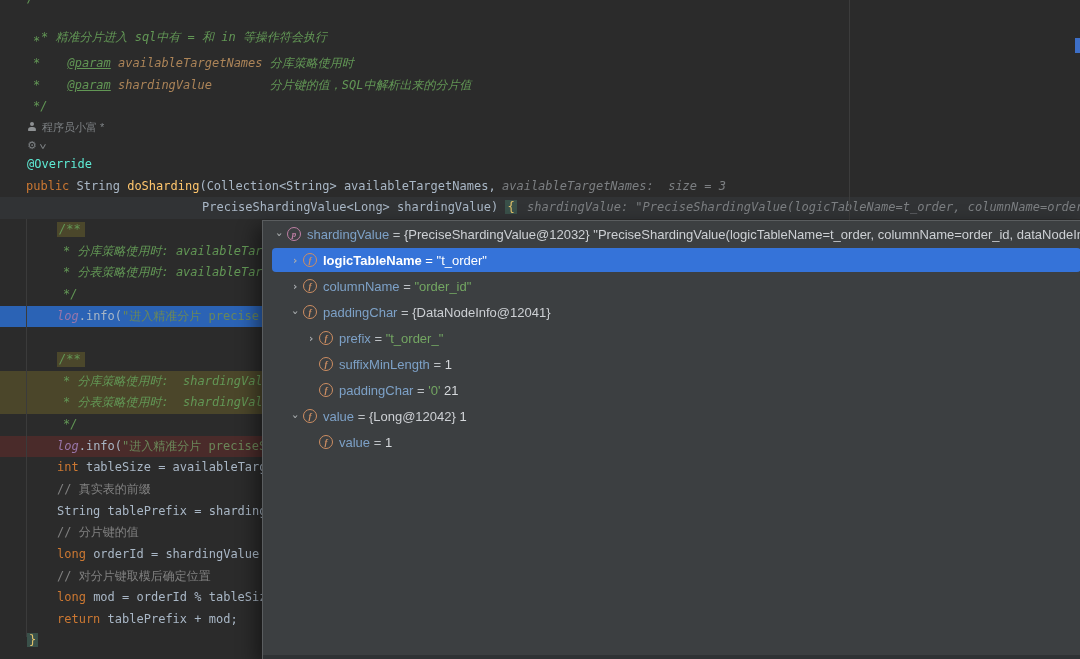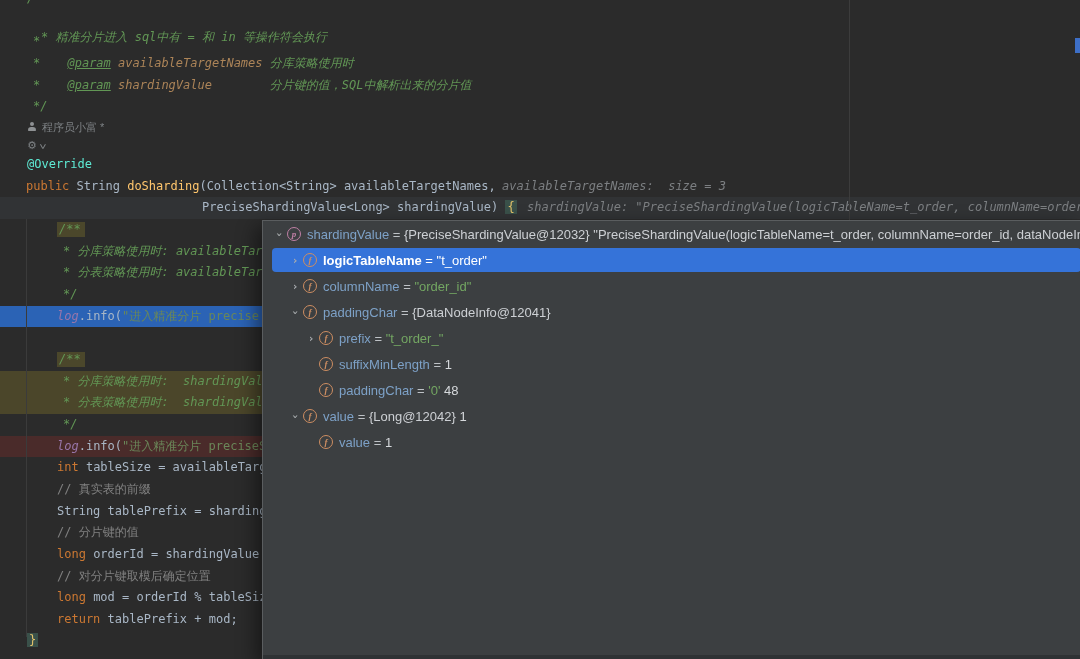--- a/index.html
+++ b/index.html
@@ -96,18 +96,18 @@
 <div id="margin-guide"></div>
 <div id="scroll-marker"></div>
 <div id="popup">
   <div id="popup-rows">
       <div class="row" style="padding-left: 8px;"><span class="chev open">›</span><span class="vicon p">p</span><span class="t t-name">shardingValue</span><span class="t t-eq"> = </span><span class="t t-ref">{PreciseShardingValue@12032} </span><span class="t t-ref">"PreciseShardingValue(logicTableName=t_order, columnName=order_id, dataNodeInfo=org.apach</span></div>
       <div class="row selected" style="padding-left: 24px;"><span class="chev">›</span><span class="vicon f">f</span><span class="t t-name">logicTableName</span><span class="t t-eq"> = </span><span class="t t-ref">"t_order"</span></div>
       <div class="row" style="padding-left: 24px;"><span class="chev">›</span><span class="vicon f">f</span><span class="t t-name">columnName</span><span class="t t-eq"> = </span><span class="t t-str">"order_id"</span></div>
       <div class="row" style="padding-left: 24px;"><span class="chev open">›</span><span class="vicon f">f</span><span class="t t-name">paddingChar</span><span class="t t-eq"> = </span><span class="t t-ref">{DataNodeInfo@12041}</span></div>
       <div class="row" style="padding-left: 40px;"><span class="chev">›</span><span class="vicon f">f</span><span class="t t-name">prefix</span><span class="t t-eq"> = </span><span class="t t-str">"t_order_"</span></div>
       <div class="row" style="padding-left: 40px;"><span class="chev"></span><span class="vicon f">f</span><span class="t t-name">suffixMinLength</span><span class="t t-eq"> = </span><span class="t t-plain">1</span></div>
-      <div class="row" style="padding-left: 40px;"><span class="chev"></span><span class="vicon f">f</span><span class="t t-name">paddingChar</span><span class="t t-eq"> = </span><span class="t t-str">'0'</span><span class="t t-plain"> 48</span></div>
+      <div class="row" style="padding-left: 40px;"><span class="chev"></span><span class="vicon f">f</span><span class="t t-name">paddingChar</span><span class="t t-eq"> = </span><span class="t t-str">'0'</span><span class="t t-plain"> 21</span></div>
       <div class="row" style="padding-left: 24px;"><span class="chev open">›</span><span class="vicon f">f</span><span class="t t-name">value</span><span class="t t-eq"> = </span><span class="t t-ref">{Long@12042} </span><span class="t t-plain">1</span></div>
       <div class="row" style="padding-left: 40px;"><span class="chev"></span><span class="vicon f">f</span><span class="t t-name">value</span><span class="t t-eq"> = </span><span class="t t-plain">1</span></div>
     </div>
   <div id="popup-bottom"></div>
 </div>
 
 </body></html>

